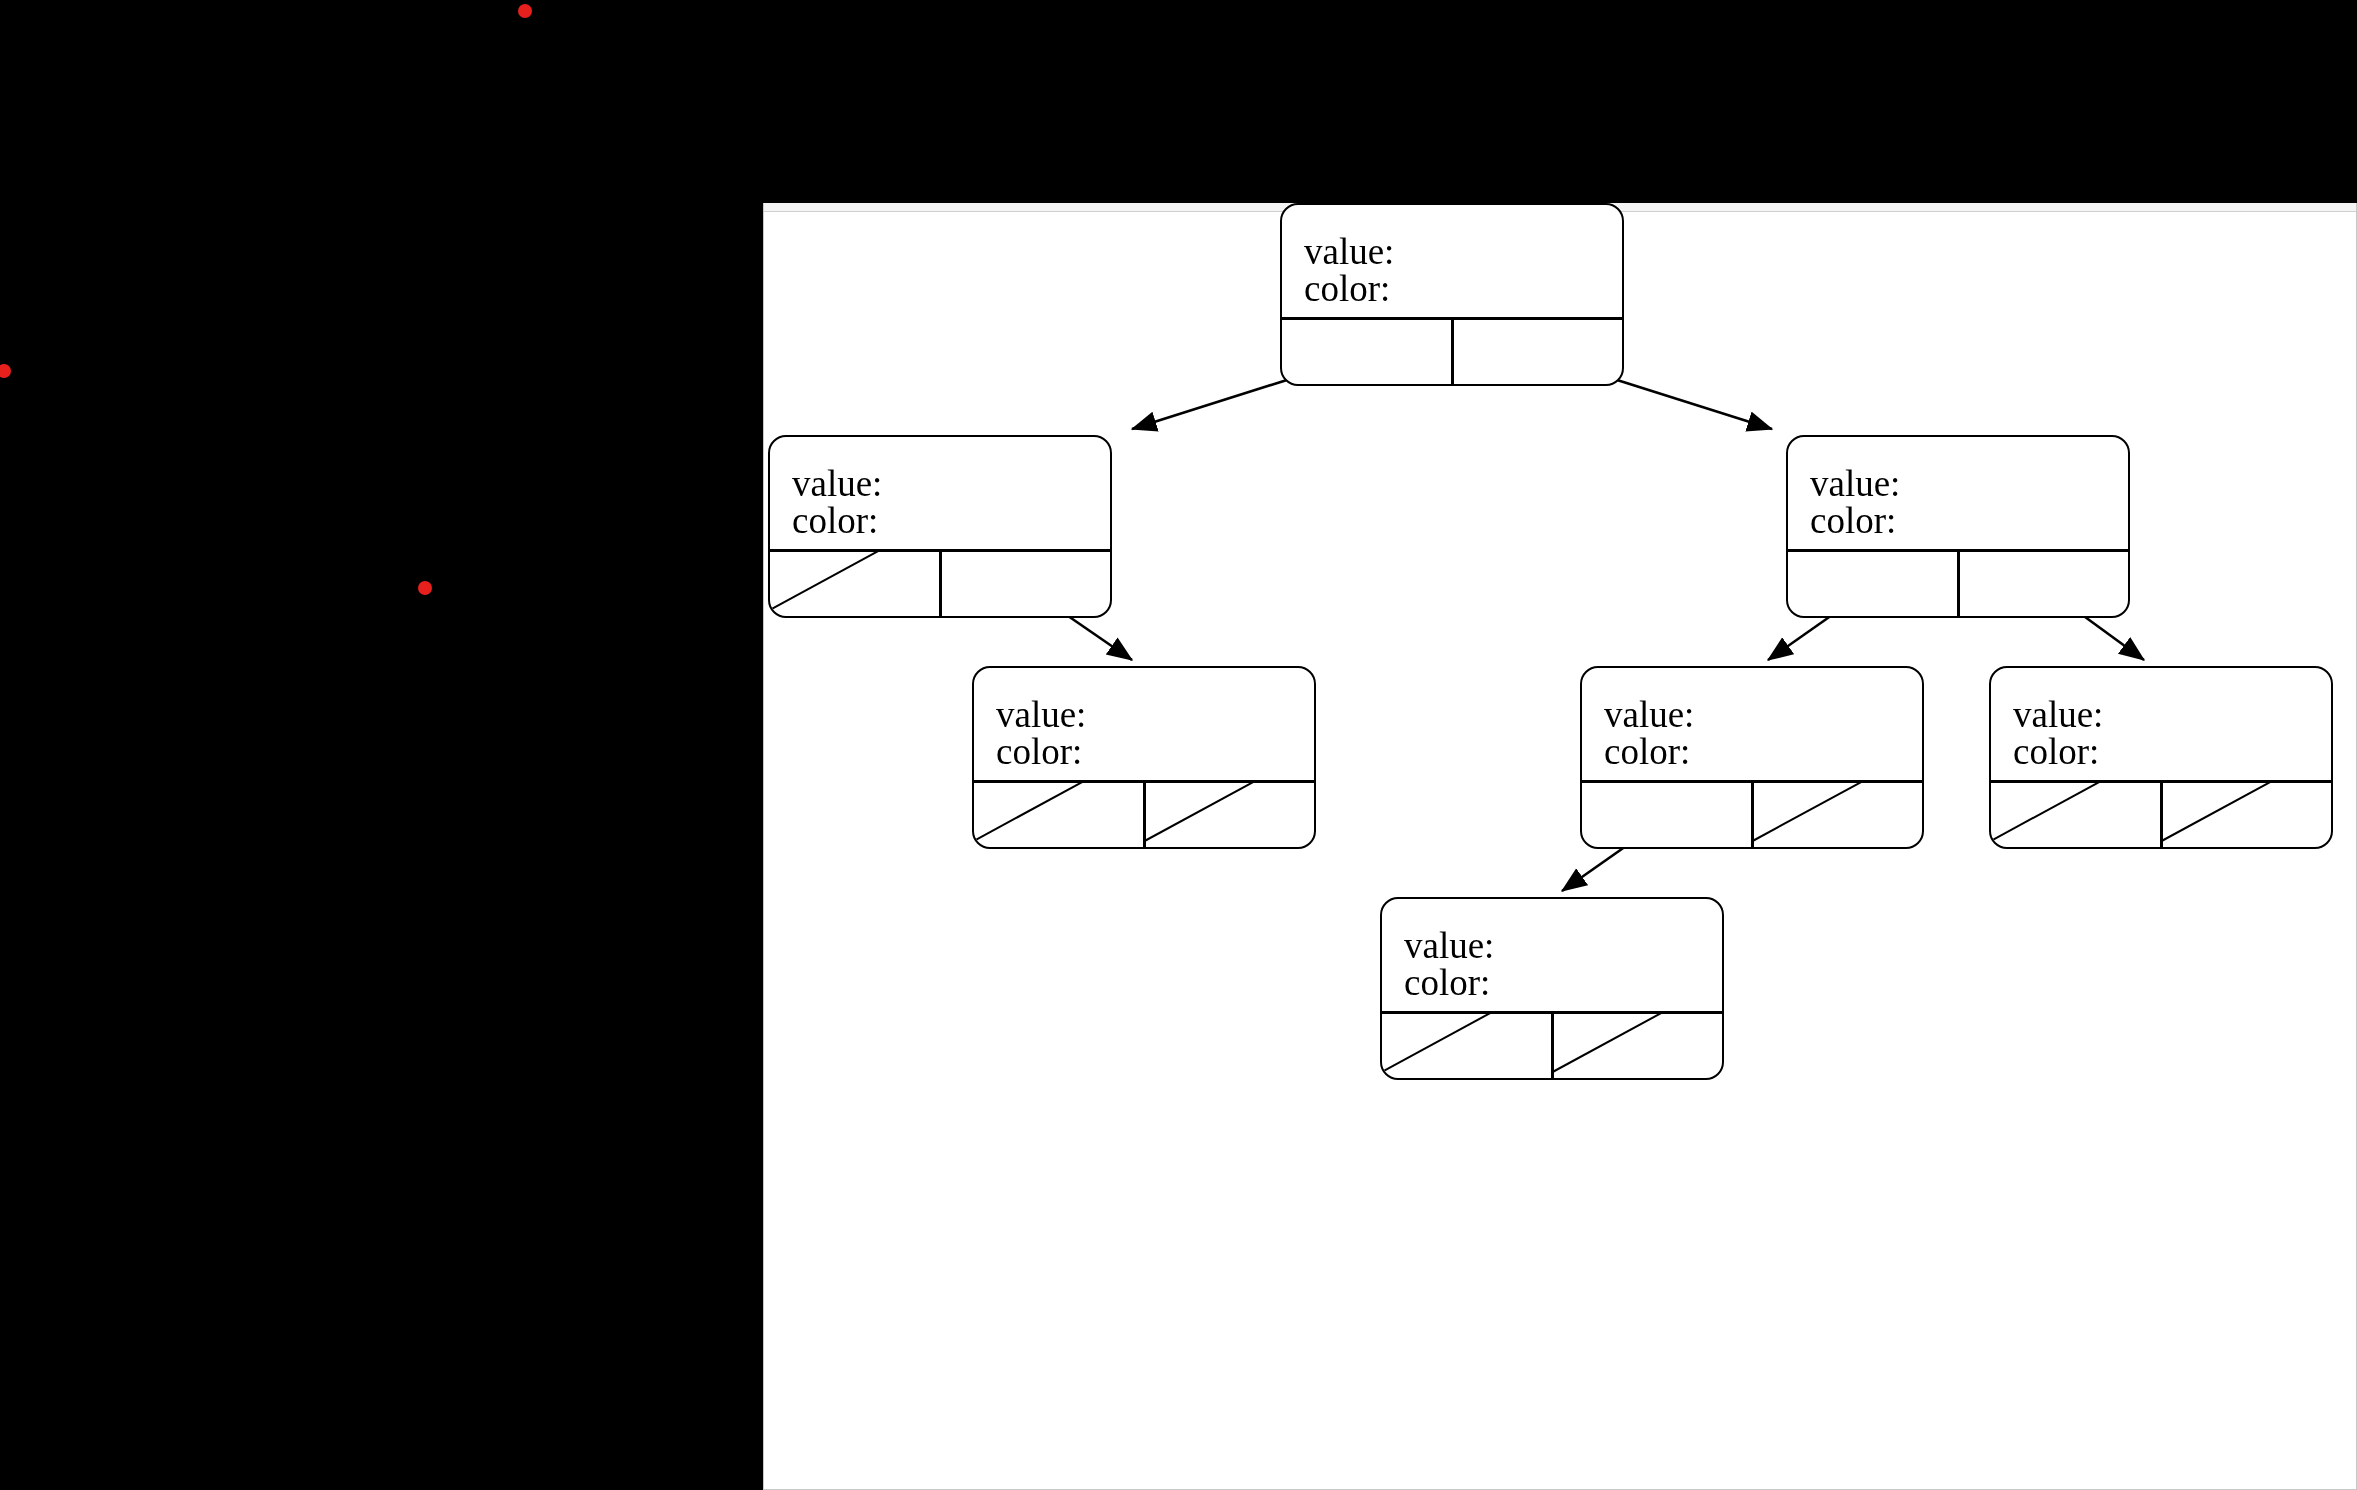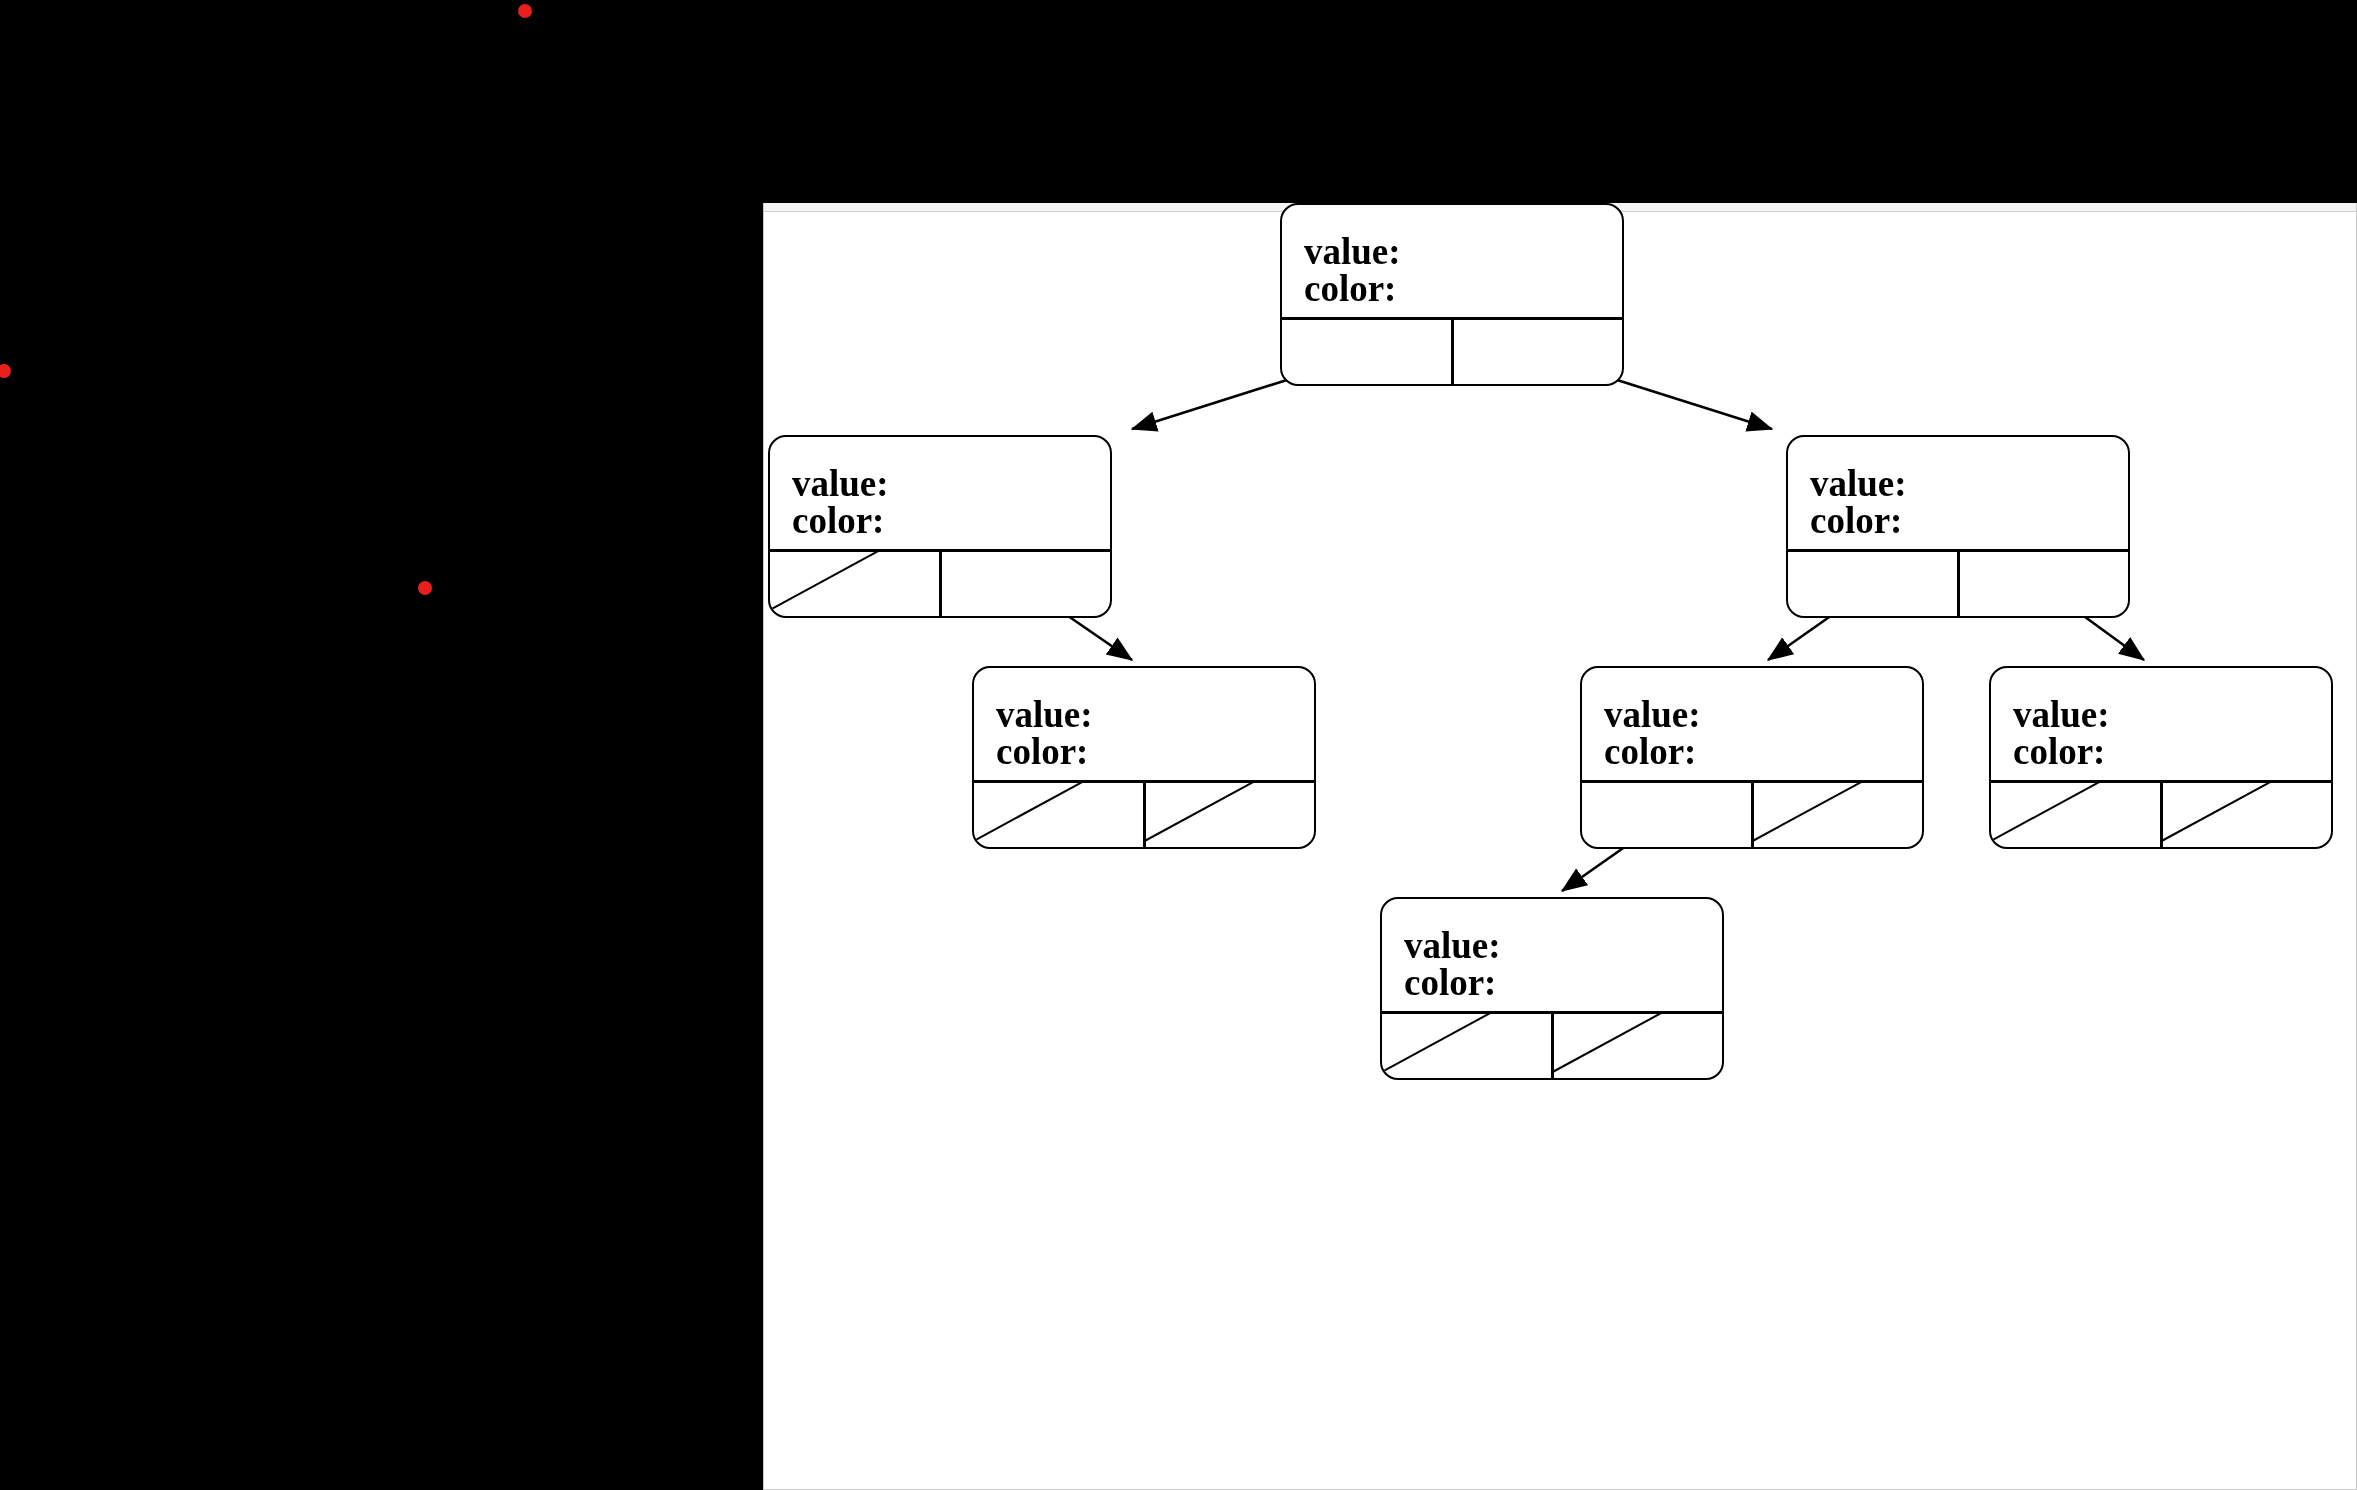--- a/index.html
+++ b/index.html
@@ -73,21 +73,20 @@
     border: 2px solid #000000;
     border-radius: 18px;
     overflow: hidden;
   }
   .node-body {
     position: absolute;
     left: 0; right: 0; top: 0;
     bottom: 64px;
     box-sizing: border-box;
     padding: 28px 0 0 22px;
-    font-weight: bold;
   }
   .node-field {
     font-size: 37px;
     line-height: 1.0;
     color: #000000;
     letter-spacing: 0px;
     white-space: nowrap;
   }
   .node-field.second { }
 

